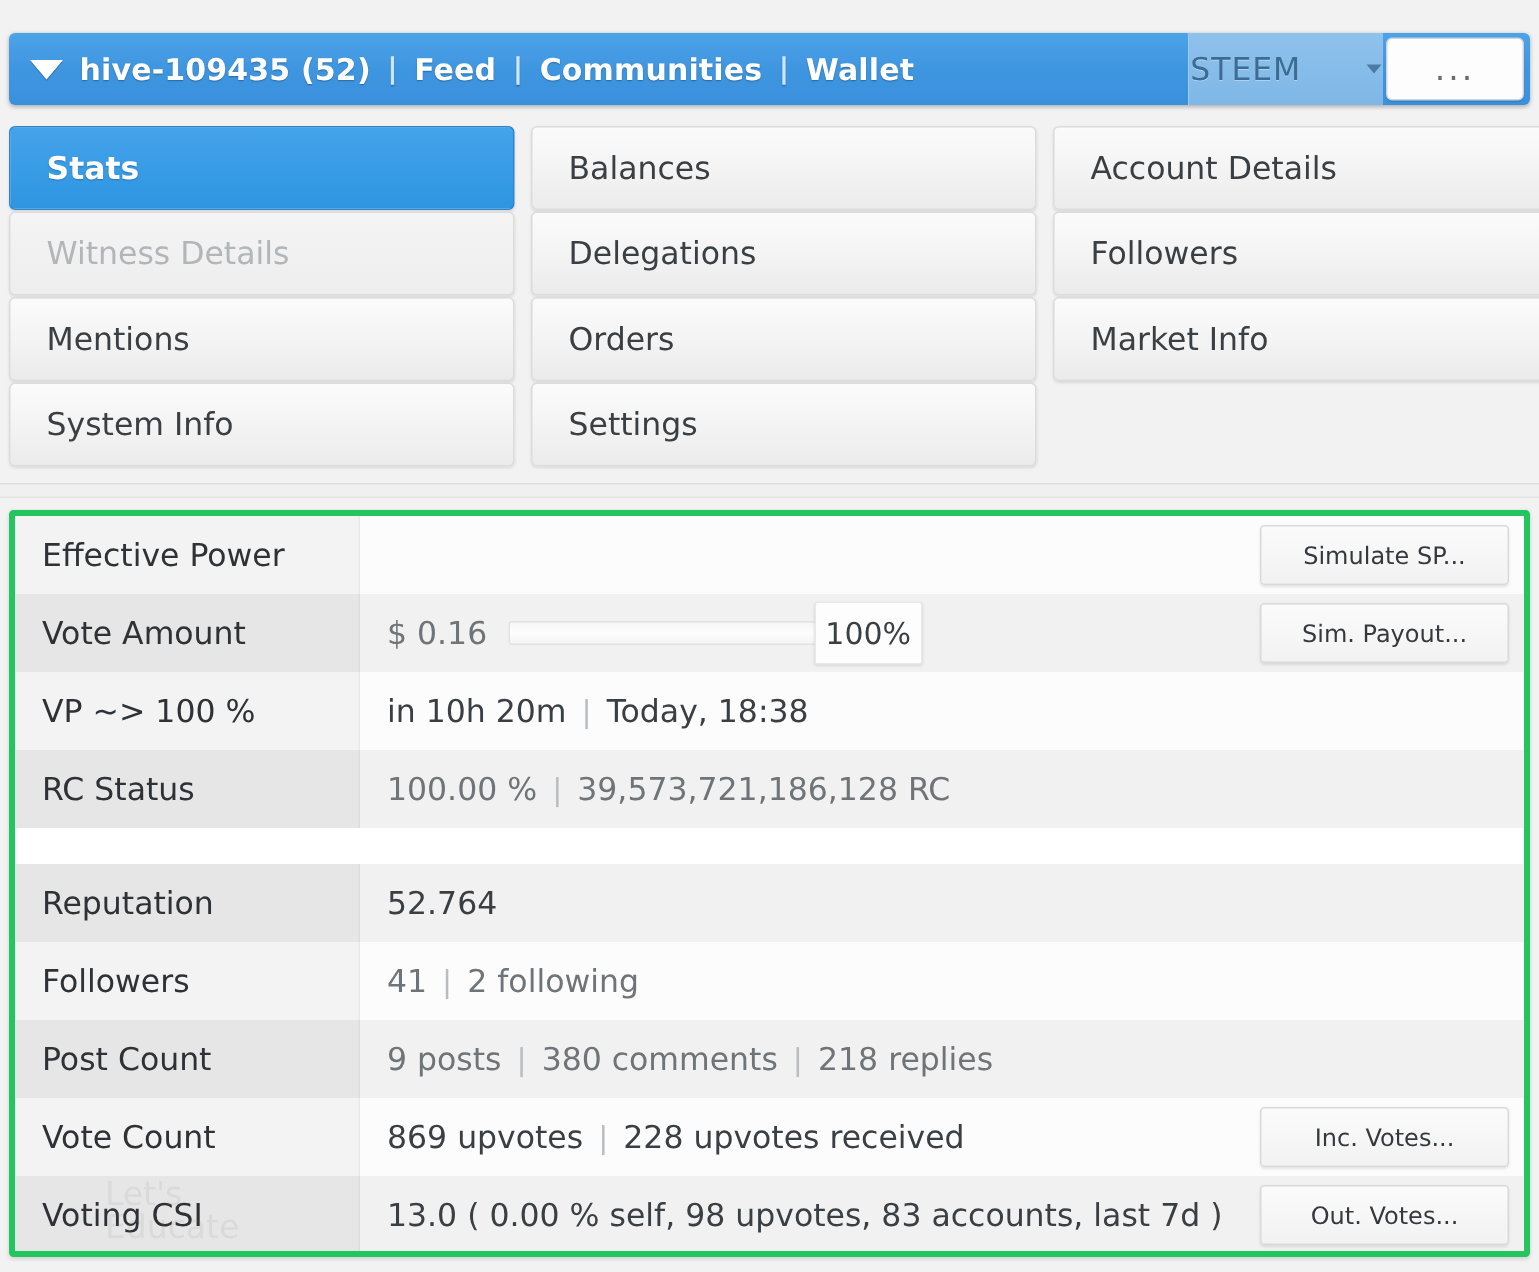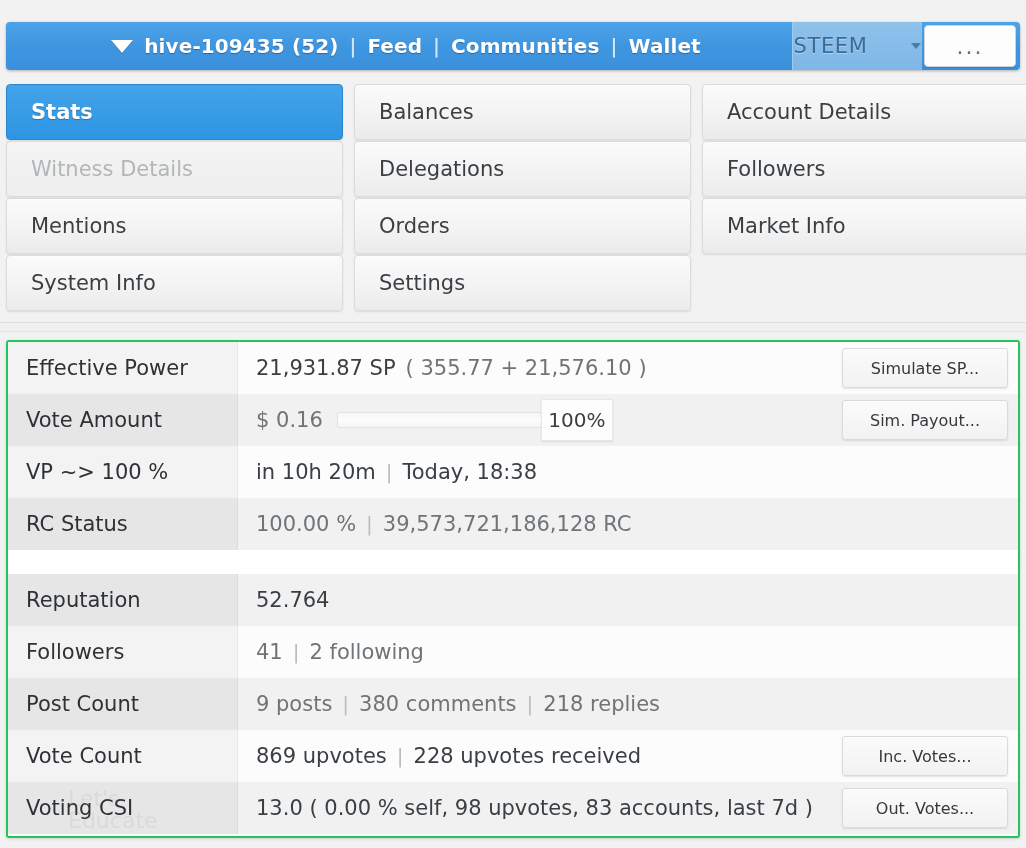--- a/index.html
+++ b/index.html
@@ -36,21 +36,20 @@
     align-items: center;
     overflow: hidden;
   }
   .topbar-left {
     display: flex;
     align-items: center;
     padding-left: 14px;
     flex: 1 1 auto;
     white-space: nowrap;
     overflow: hidden;
-    justify-content: center;
   }
   .caret-down {
     width: 0; height: 0;
     border-left: 11px solid transparent;
     border-right: 11px solid transparent;
     border-top: 13px solid #ffffff;
     margin-right: 11px;
     flex: 0 0 auto;
     filter: drop-shadow(0 1px 0 rgba(0,0,0,0.22));
   }
@@ -168,21 +167,21 @@
     border-bottom: 1px solid #e4e4e4;
   }
 
   
   .stats-panel {
     position: absolute;
     left: 6px; top: 340px;
     width: 1014px;
     height: 498px;
     background: #ffffff;
-    border: 2px solid #22c55e;
+    border: 4px solid #22c55e;
     border-radius: 3px;
     box-shadow: 0 1px 3px rgba(0,0,0,0.14);
     overflow: hidden;
   }
 
   .stat-row {
     position: relative;
     height: 52px;
     display: flex;
     align-items: stretch;
@@ -327,24 +326,20 @@
     <div class="tab">Settings</div>
     <div class="tab empty"></div>
   </div>
 
   <div class="section-divider"></div>
 
   <div class="stats-panel">
 
     <div class="stat-row shade-a">
       <div class="stat-label">Effective Power</div>
-      <div class="stat-value">
-        <span>21,931.87 SP</span>
-        <span style="margin-left:10px" class="muted">( 355.77 + 21,576.10 )</span>
-      </div>
       <div class="row-action">Simulate SP...</div>
     </div>
 
     <div class="stat-row shade-b">
       <div class="stat-label">Vote Amount</div>
       <div class="stat-value">
         <span class="muted">$ 0.16</span>
         <span class="slider-wrap">
           <span class="slider-track"></span>
           <span class="slider-handle">100%</span>

